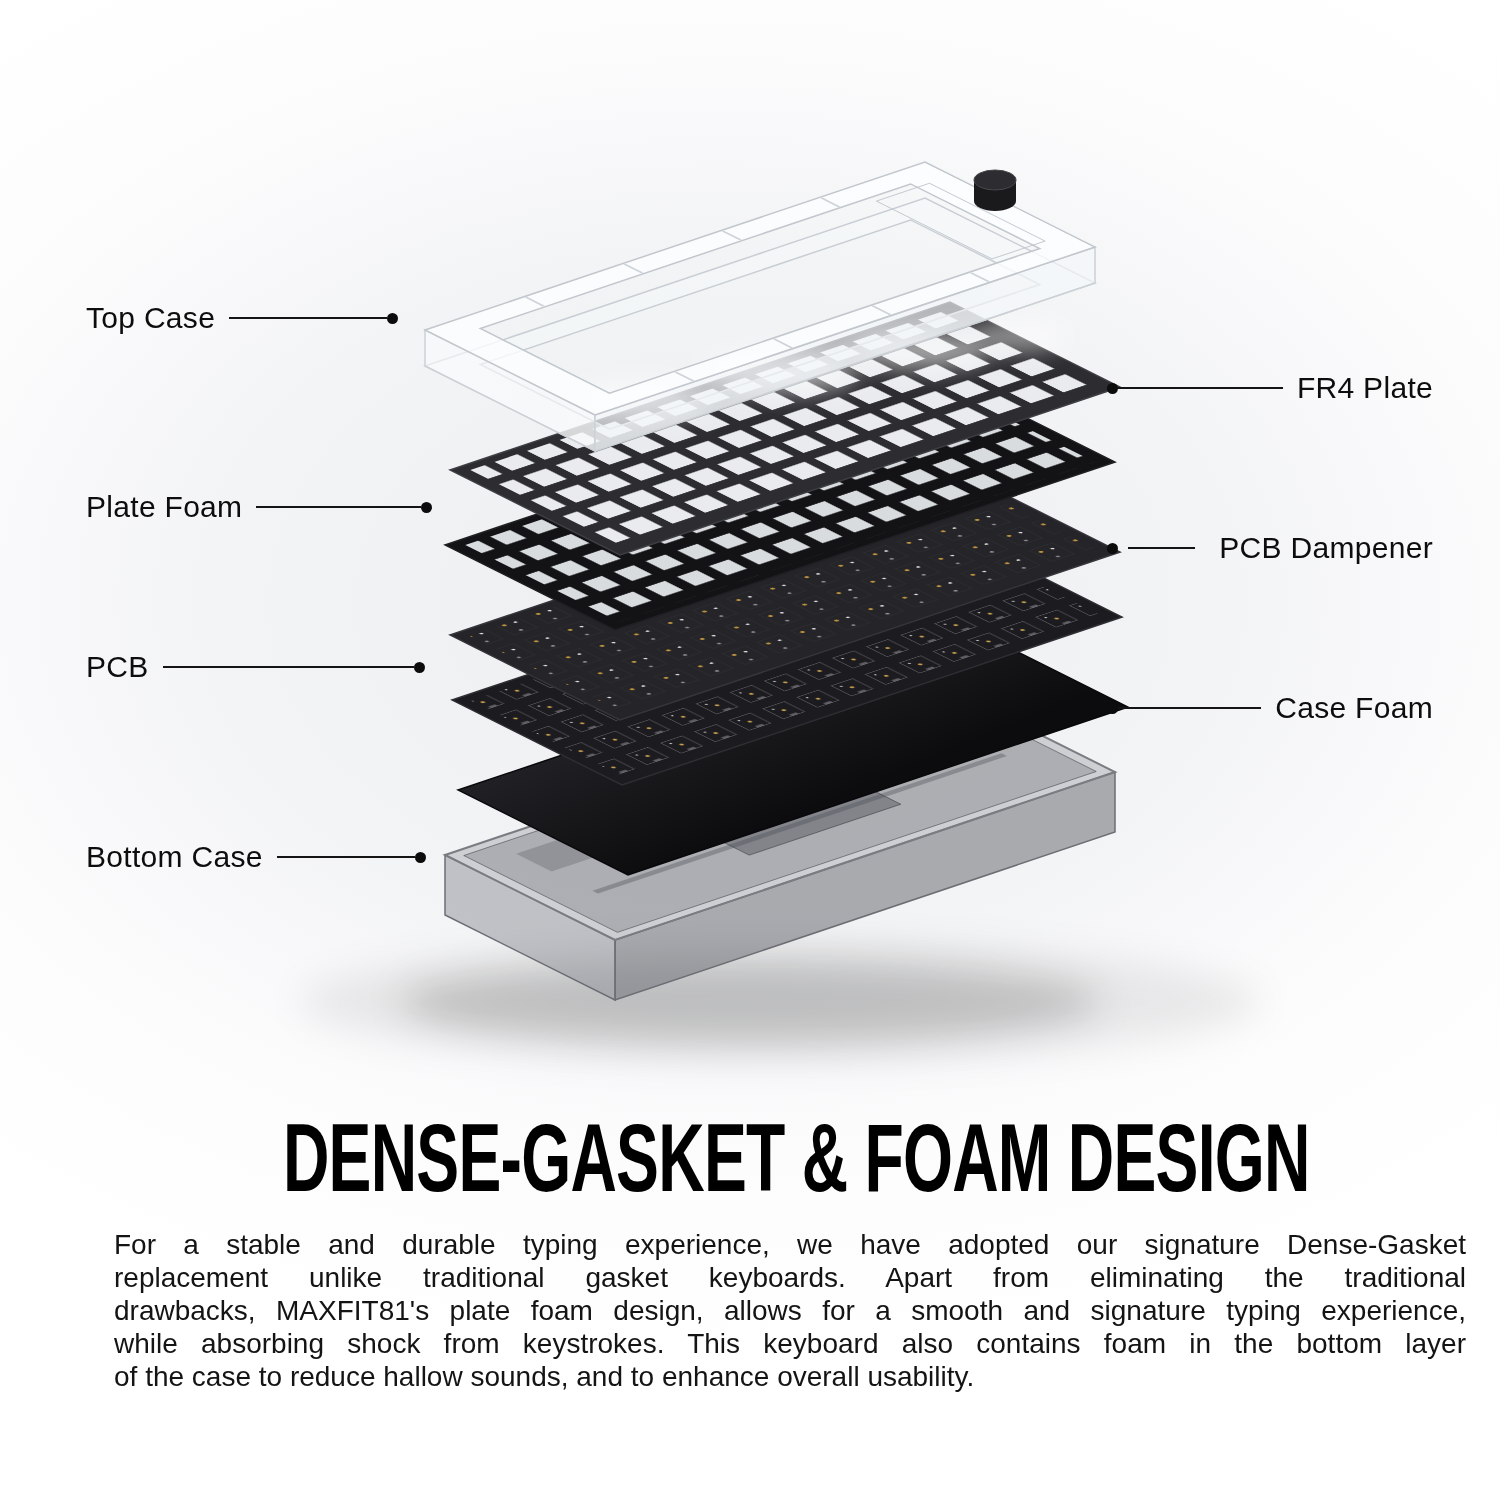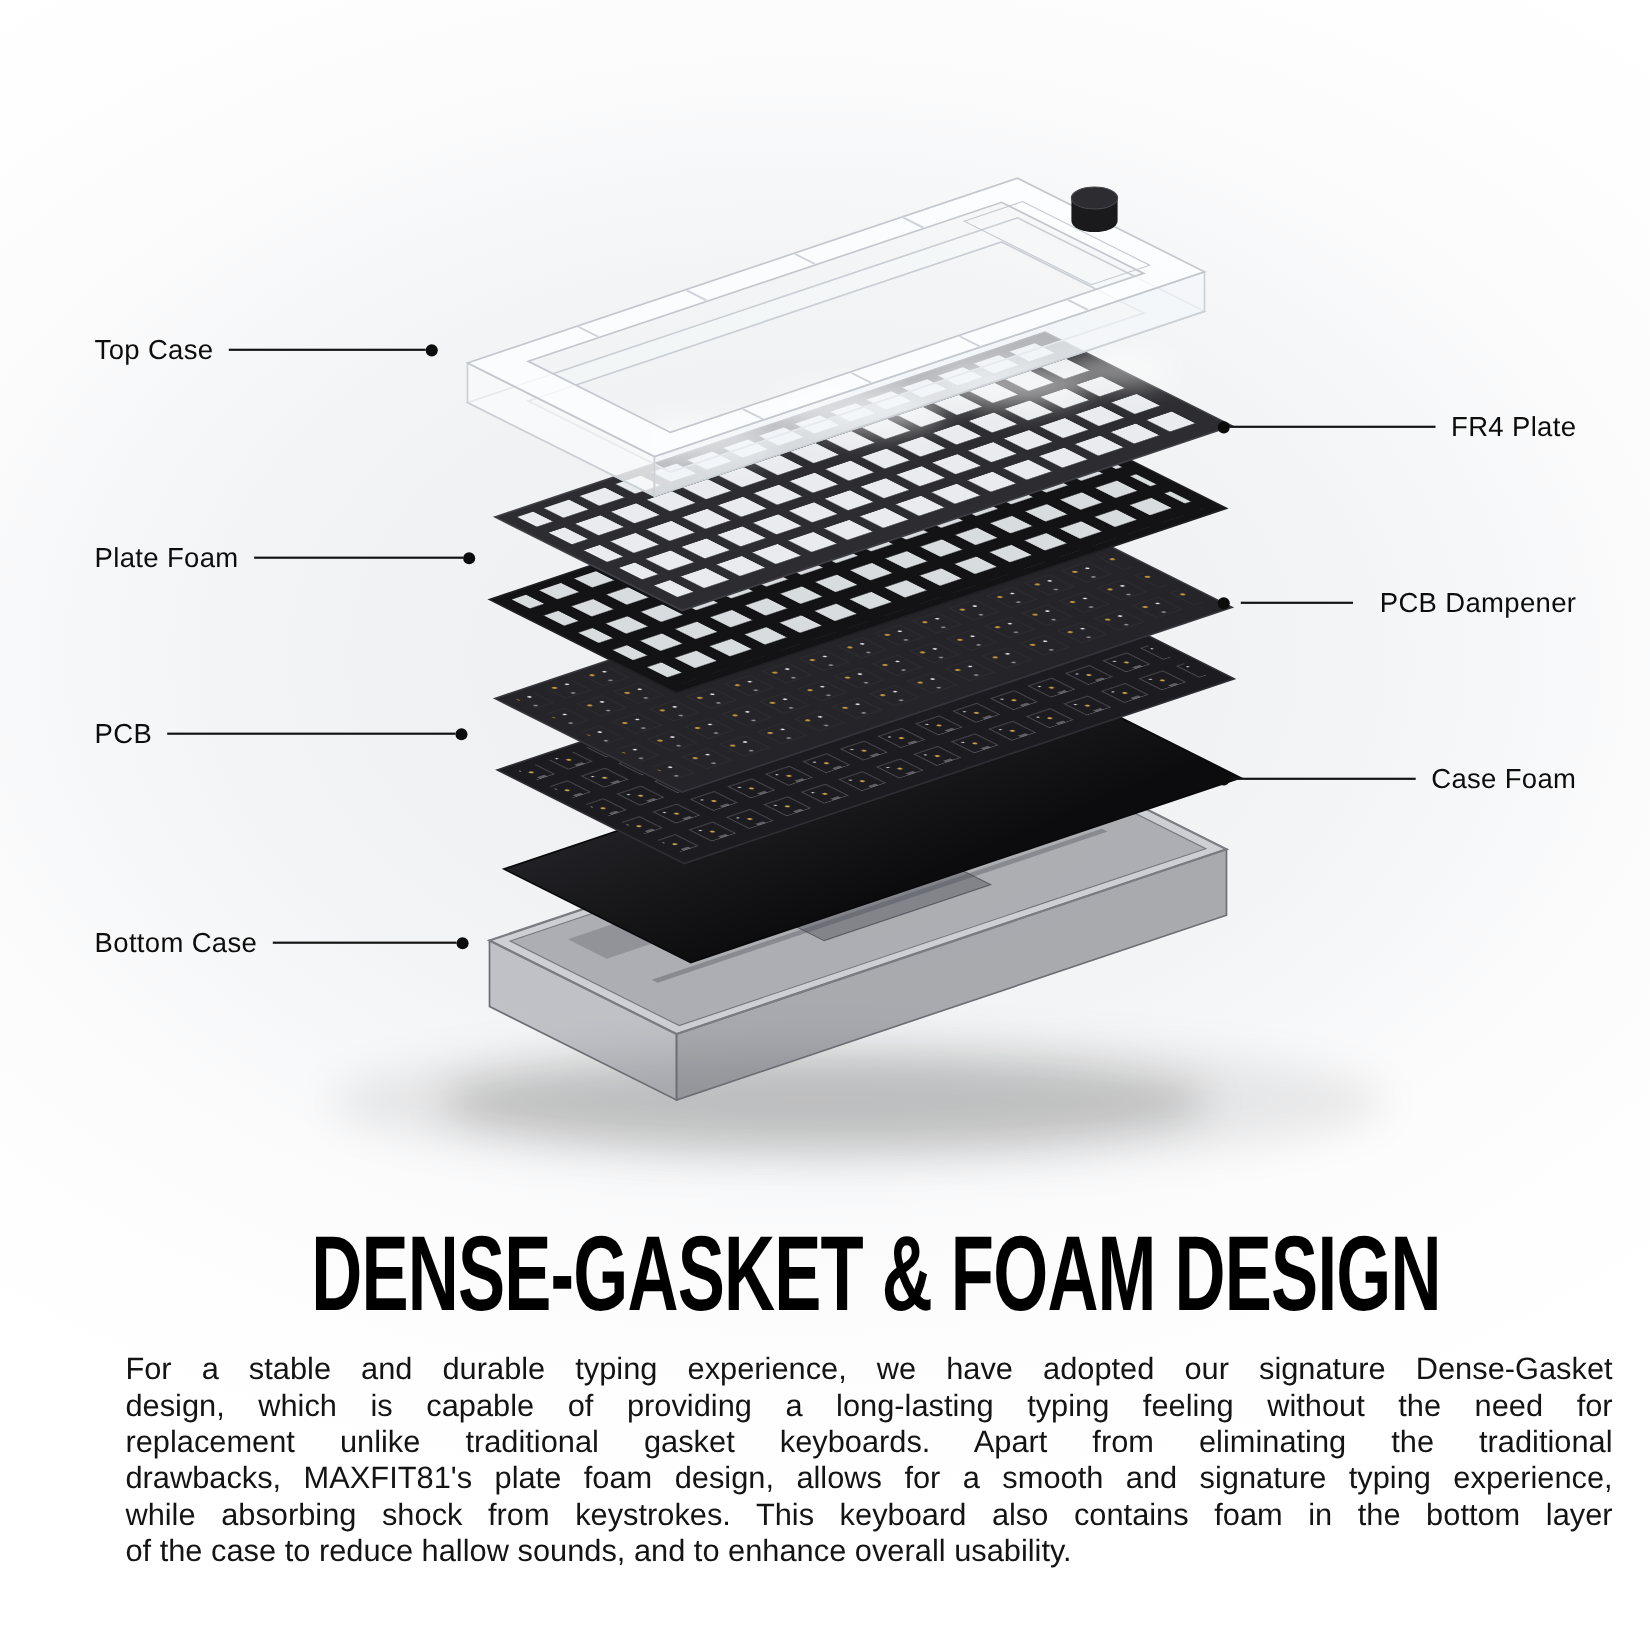--- a/index.html
+++ b/index.html
@@ -3,21 +3,21 @@
 <meta charset="utf-8">
 <style>
   html,body{margin:0;padding:0;background:#ffffff;}
   #canvas{
     position:relative;width:1500px;height:1500px;overflow:hidden;
     background:radial-gradient(ellipse 1150px 780px at 48% 40%, #eceeef 0%, #f3f4f5 45%, #fcfcfd 72%, #ffffff 100%);
     font-family:"Liberation Sans", sans-serif;
   }
   #diagram{position:absolute;left:0;top:0;}
   .lrow{position:absolute;height:42px;display:flex;align-items:center;}
-  .ltext{font-size:25px;color:#0d0d0d;letter-spacing:.3px;white-space:nowrap;}
+  .ltext{font-size:30px;color:#0d0d0d;letter-spacing:.3px;white-space:nowrap;}
   .lline{flex:1;height:2px;background:#141414;}
   .ldot{width:11px;height:11px;border-radius:50%;background:#0c0c0c;flex:0 0 auto;}
   .lrow.left .ltext{margin-right:14px;}
   .lrow.right .ltext{margin-left:14px;}
   #row-topcase{top:297px;left:86px;width:312px;}
   #row-platefoam{top:486px;left:86px;width:346px;}
   #row-pcb{top:646px;left:86px;width:339px;}
   #row-bottomcase{top:836px;left:86px;width:340px;}
   #row-fr4{top:367px;left:1107px;width:326px;}
   #row-dampener{top:527px;left:1107px;width:326px;gap:10px;}
@@ -186,20 +186,19 @@
     <span class="ldot"></span>
     <span class="lline"></span>
     <span class="ltext">Case Foam</span>
   </div>
 
   <div id="heading">
     <span class="htext">DENSE-GASKET &amp; FOAM DESIGN</span>
   </div>
   <div id="para">
     <div class="para-line">For a stable and durable typing experience, we have adopted our signature Dense-Gasket</div>
-    <div class="para-line">design, which is capable of providing a long-lasting typing feeling without the need for</div>
     <div class="para-line">replacement unlike traditional gasket keyboards. Apart from eliminating the traditional</div>
     <div class="para-line">drawbacks, MAXFIT81's plate foam design, allows for a smooth and signature typing experience,</div>
     <div class="para-line">while absorbing shock from keystrokes. This keyboard also contains foam in the bottom layer</div>
     <div class="para-line last">of the case to reduce hallow sounds, and to enhance overall usability.</div>
   </div>
 
 </div>
 
 </body></html>

